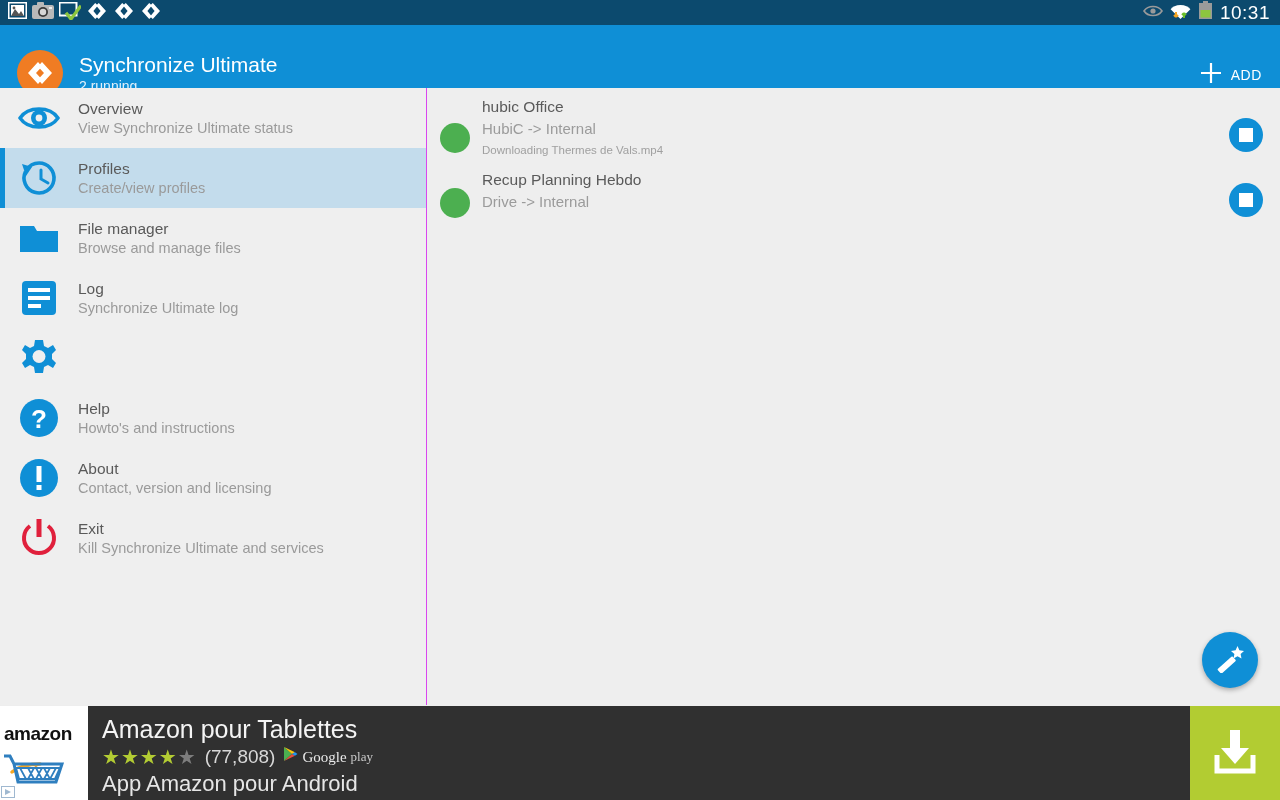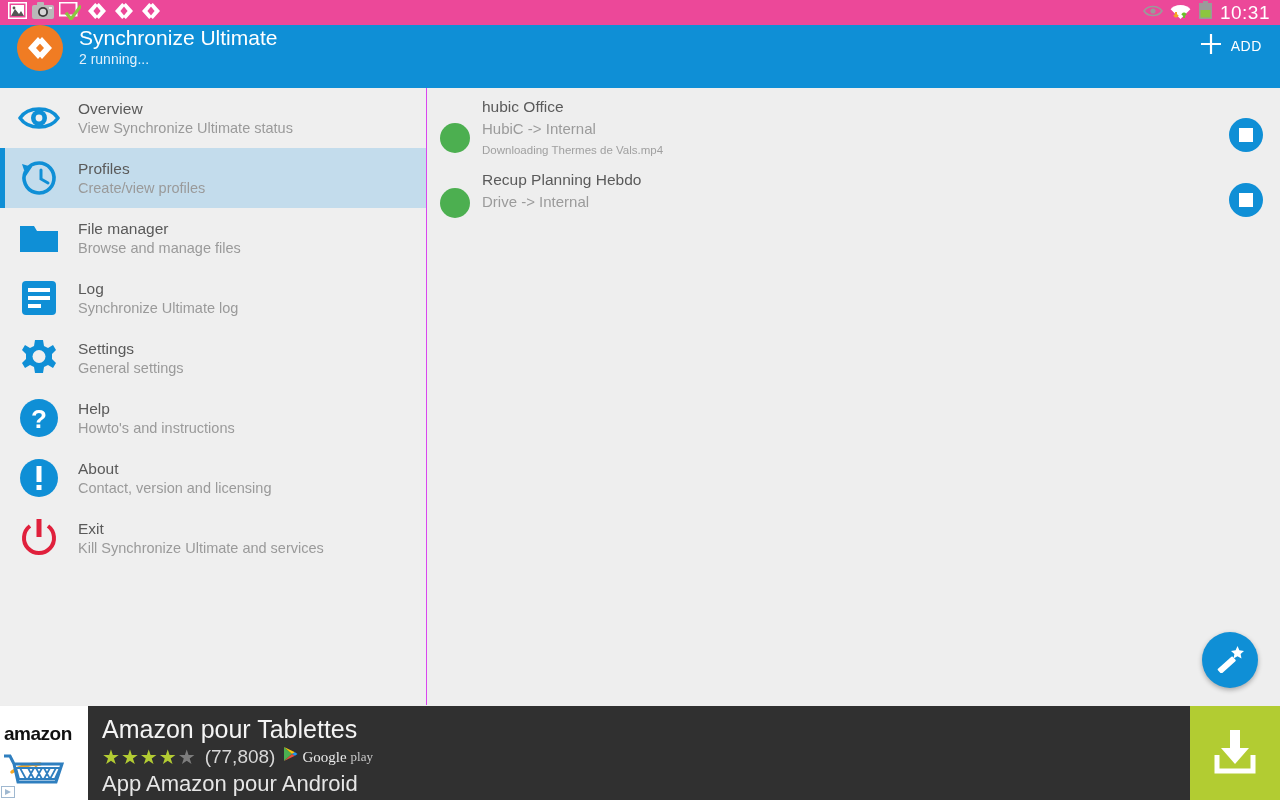--- a/index.html
+++ b/index.html
@@ -7,37 +7,37 @@
     width: 1280px; height: 800px;
     overflow: hidden;
     font-family: "Liberation Sans", sans-serif;
     background: #eeeeee;
   }
 
   
   #statusbar {
     position: absolute; top: 0; left: 0;
     width: 1280px; height: 25px;
-    background: #ec4899;
+    background: #0c4a6e;
     display: flex; align-items: center;
   }
   #statusbar-left { display: flex; align-items: center; padding-left: 8px; gap: 5px; }
   #statusbar-right { margin-left: auto; display: flex; align-items: center; gap: 7px; padding-right: 10px; }
   .sb-icon { display: block; }
   #clock {
     color: #ffffff; font-size: 19px; letter-spacing: .5px;
     font-family: "Liberation Sans", sans-serif;
   }
 
   
   #appbar {
     position: absolute; top: 25px; left: 0;
     width: 1280px; height: 71px;
     background: #0f8fd6;
-    display: flex; align-items: flex-start;
+    display: flex; align-items: flex-end;
   }
   #app-logo {
     width: 46px; height: 46px; border-radius: 50%;
     background: #f07c23;
     margin-left: 17px; margin-right: 16px;
     display: flex; align-items: center; justify-content: center;
     flex: 0 0 auto;
   }
   #appbar-titles { display: flex; flex-direction: column; justify-content: center; }
   #app-title { color: #ffffff; font-size: 21px; line-height: 25px; }
@@ -321,24 +321,20 @@
         <span class="nav-sub">Synchronize Ultimate log</span>
       </span>
     </div>
 
     <div class="nav-item">
       <span class="nav-icon">
         <svg width="42" height="42" viewBox="0 0 42 42">
           <path d="M21 3 L25 3 L26 9 L30 11 L35 8 L38 13 L34 17 L34 22 L38 26 L35 31 L30 28 L26 30 L25 36 L21 36 L17 36 L16 30 L12 28 L7 31 L4 26 L8 22 L8 17 L4 13 L7 8 L12 11 L16 9 L17 3 Z" fill="#0f8fd6"></path>
           <circle cx="21" cy="19.5" r="6.5" fill="#efefef"></circle>
         </svg>
-      </span>
-      <span class="nav-text">
-        <span class="nav-title">Settings</span>
-        <span class="nav-sub">General settings</span>
       </span>
     </div>
 
     <div class="nav-item">
       <span class="nav-icon">
         <svg width="42" height="42" viewBox="0 0 42 42">
           <circle cx="21" cy="21" r="19" fill="#0f8fd6"></circle>
           <text x="21" y="31" font-family="Liberation Sans, sans-serif" font-size="26" font-weight="bold" fill="#ffffff" text-anchor="middle">?</text>
         </svg>
       </span>

